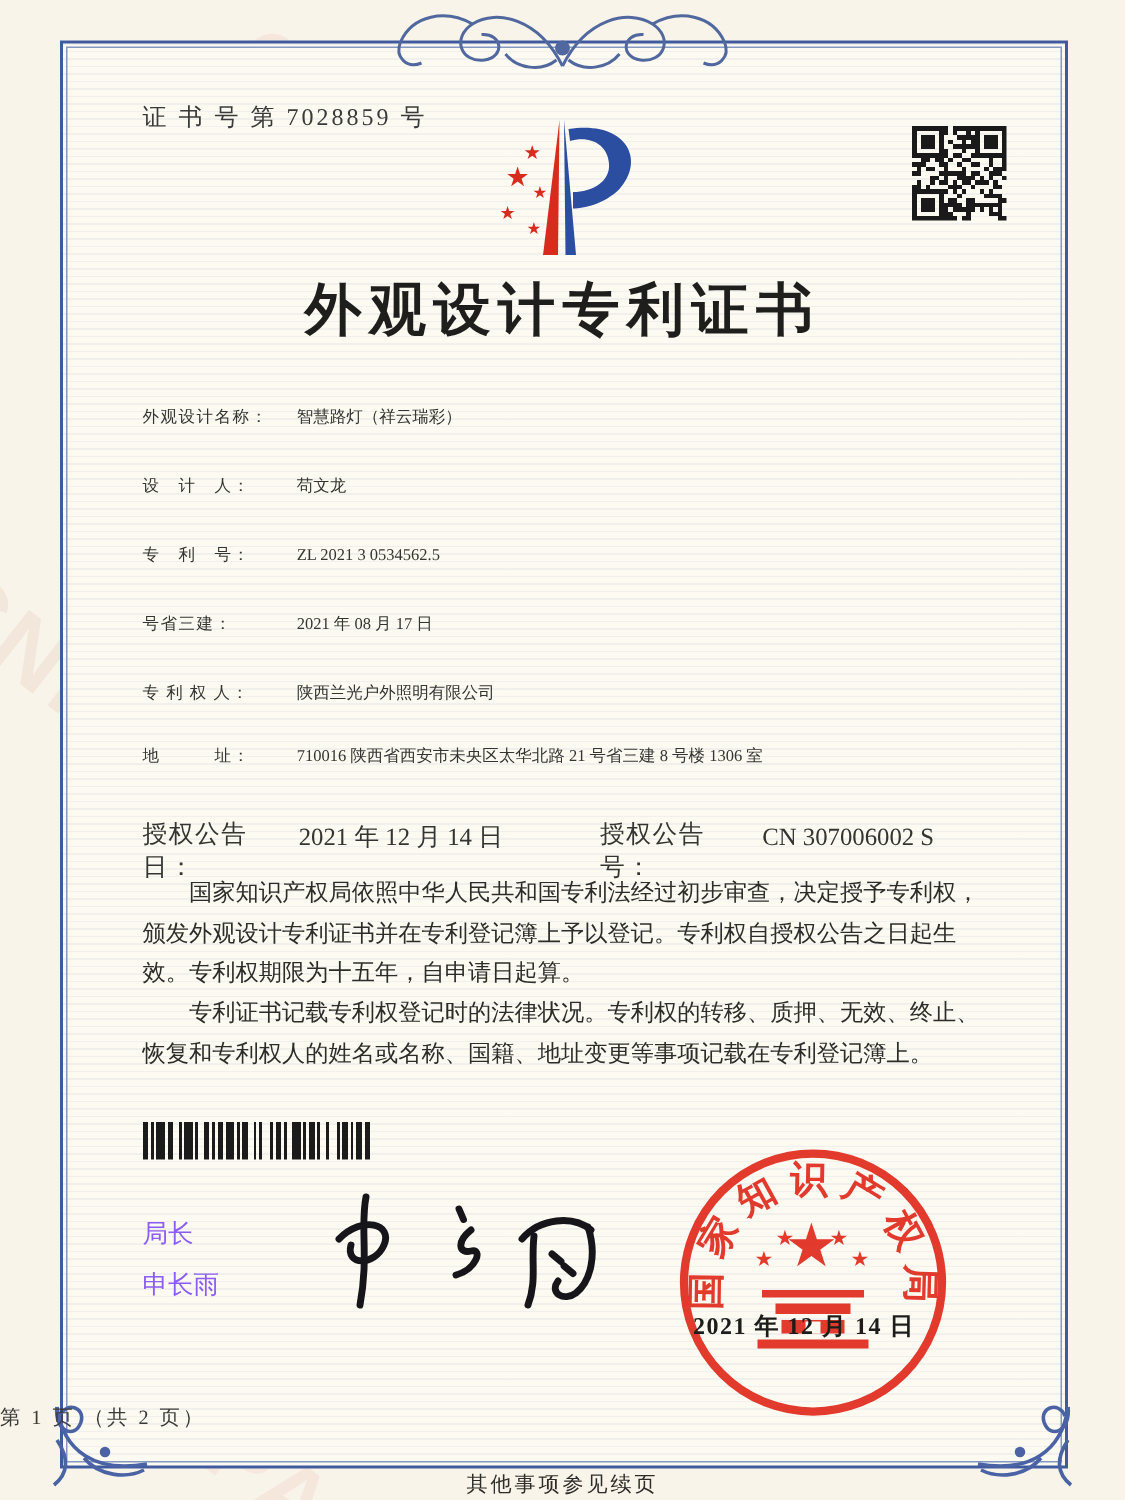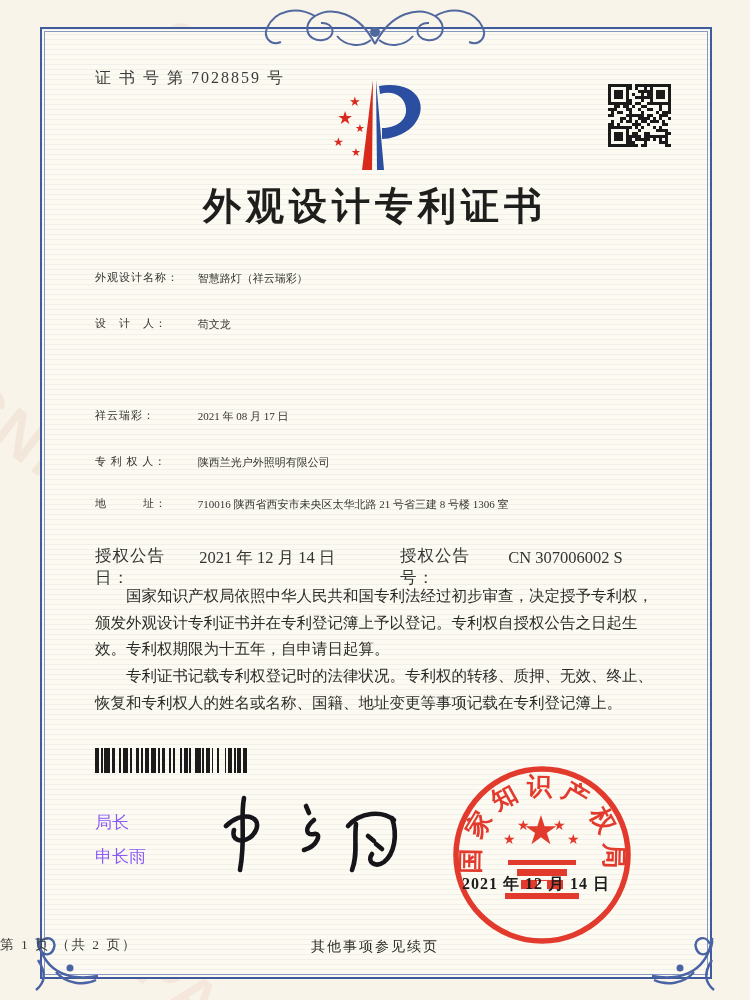--- a/index.html
+++ b/index.html
@@ -28,21 +28,21 @@
   .paras p{margin:0;text-indent:2em;}
   .barcode{position:absolute;left:95px;top:748px;}
   .signer{position:absolute;left:95px;top:806px;font-family:"Liberation Sans","DejaVu Sans",sans-serif;
     font-size:17px;color:#8b5cf6;line-height:2.0;}
   .sig{position:absolute;left:210px;top:790px;}
   .seal{position:absolute;left:447px;top:760px;opacity:0.92;}
   .sealdate{position:absolute;left:462px;top:874px;font-size:16px;font-weight:bold;
     letter-spacing:1px;color:#1c1c1a;z-index:5;}
   .pagenum{position:absolute;left:0;top:936px;width:750px;
     font-size:13.5px;letter-spacing:2px;color:#3a3a38;}
-  .footnote{position:absolute;left:0;top:938px;width:750px;text-align:center;
+  .footnote{position:absolute;left:0;top:981px;width:750px;text-align:center;
     font-size:14px;letter-spacing:2px;color:#2c2c28;}
   .qr{position:absolute;left:608px;top:84px;}
   .logo{position:absolute;left:303px;top:76px;}
   svg text.star{font-family:"DejaVu Sans",sans-serif;}
 </style>
 </head>
 <body>
 
 <div class="stage">
 
@@ -356,22 +356,26 @@
   <div class="title">外观设计专利证书</div>
 
   <div class="frow" style="top:270px;">
     <span class="flabel">外观设计名称：</span>
     <span class="fvalue">智慧路灯（祥云瑞彩）</span>
   </div>
   <div class="frow" style="top:316px;">
     <span class="flabel">设　计　人：</span>
     <span class="fvalue">苟文龙</span>
   </div>
+  <div class="frow" style="top:362px;">
+    <span class="flabel">专　利　号：</span>
+    <span class="fvalue">ZL 2021 3 0534562.5</span>
+  </div>
   <div class="frow" style="top:408px;">
-    <span class="flabel">祥云瑞彩：</span>
+    <span class="flabel">号省三建：</span>
     <span class="fvalue">2021 年 08 月 17 日</span>
   </div>
   <div class="frow" style="top:454px;">
     <span class="flabel">专 利 权 人：</span>
     <span class="fvalue">陕西兰光户外照明有限公司</span>
   </div>
   <div class="frow" style="top:496px;">
     <span class="flabel">地　　　址：</span>
     <span class="fvalue" style="width:470px;font-family:Liberation Serif, serif;">710016 陕西省西安市未央区太华北路 21 号省三建 8 号楼 1306 室</span>
   </div>

